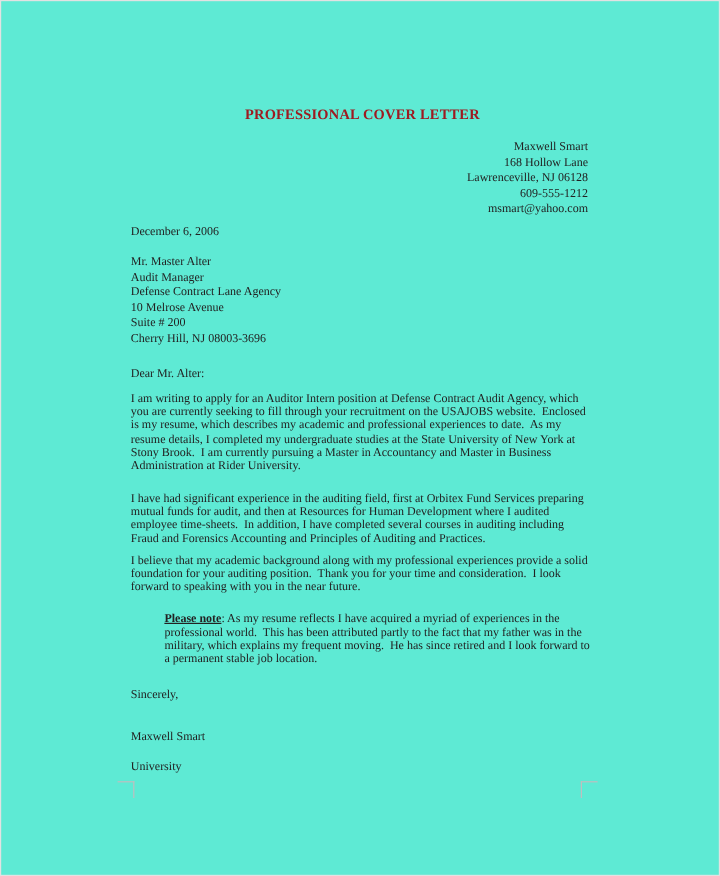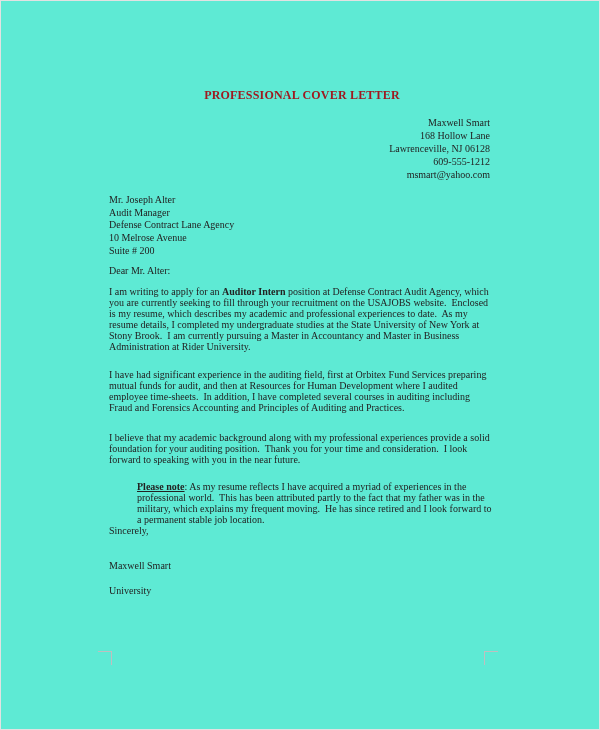--- a/index.html
+++ b/index.html
@@ -40,35 +40,35 @@
   }
   .date-line {
     margin-top: 6px;
     line-height: 13px;
   }
   .recipient-block {
     margin-top: 13px;
     line-height: 12.7px;
   }
   .salutation {
-    margin-top: 7px;
+    margin-top: 17px;
     line-height: 11px;
   }
   .para {
     margin: 0;
     line-height: 11.1px;
     white-space: pre-wrap;
   }
   .para-1 { margin-top: 10px; }
   .para-2 { margin-top: 16.5px; }
-  .para-3 { margin-top: 19px; }
+  .para-3 { margin-top: 7px; }
   .para-4 { margin-top: 15.5px; margin-left: 28px; }
-  .bold { font-weight: bold; }
+  .bold { font-weight: normal; }
   .bold-underline { font-weight: bold; text-decoration: underline; }
-  .valediction { line-height: 11px; }
+  .valediction { margin-top: 19px; line-height: 11px; }
   .signature-name { margin-top: 24px; line-height: 11px; }
   .enclosure-note { margin-top: 14px; line-height: 11px; }
   .corner-mark {
     position: absolute;
     width: 13px;
     height: 13px;
     top: 650px;
   }
   .corner-mark.left {
     left: 97px;
@@ -90,27 +90,29 @@
     <h1 class="title">PROFESSIONAL COVER LETTER</h1>
 
     <div class="sender-block">
       <div>Maxwell Smart</div>
       <div>168 Hollow Lane</div>
       <div>Lawrenceville, NJ 06128</div>
       <div>609-555-1212</div>
       <div>msmart@yahoo.com</div>
     </div>
 
+    <div class="date-line">December 6, 2006</div>
 
     <div class="recipient-block">
-      <div>Mr. Joseph Alter</div>
+      <div>Mr. Master Alter</div>
       <div>Audit Manager</div>
       <div>Defense Contract Lane Agency</div>
       <div>10 Melrose Avenue</div>
       <div>Suite # 200</div>
+      <div>Cherry Hill, NJ 08003-3696</div>
     </div>
 
     <div class="salutation">Dear Mr. Alter:</div>
 
     <p class="para para-1"><span>I am writing to apply for an </span><span class="bold">Auditor Intern</span><span> position at Defense Contract Audit Agency, which you are currently seeking to fill through your recruitment on the USAJOBS website.  Enclosed is my resume, which describes my academic and professional experiences to date.  As my resume details, I completed my undergraduate studies at the State University of New York at Stony Brook.  I am currently pursuing a Master in Accountancy and Master in Business Administration at Rider University.</span></p>
 
     <p class="para para-2">I have had significant experience in the auditing field, first at Orbitex Fund Services preparing mutual funds for audit, and then at Resources for Human Development where I audited employee time-sheets.  In addition, I have completed several courses in auditing including Fraud and Forensics Accounting and Principles of Auditing and Practices.</p>
 
     <p class="para para-3">I believe that my academic background along with my professional experiences provide a solid foundation for your auditing position.  Thank you for your time and consideration.  I look forward to speaking with you in the near future.</p>
 

